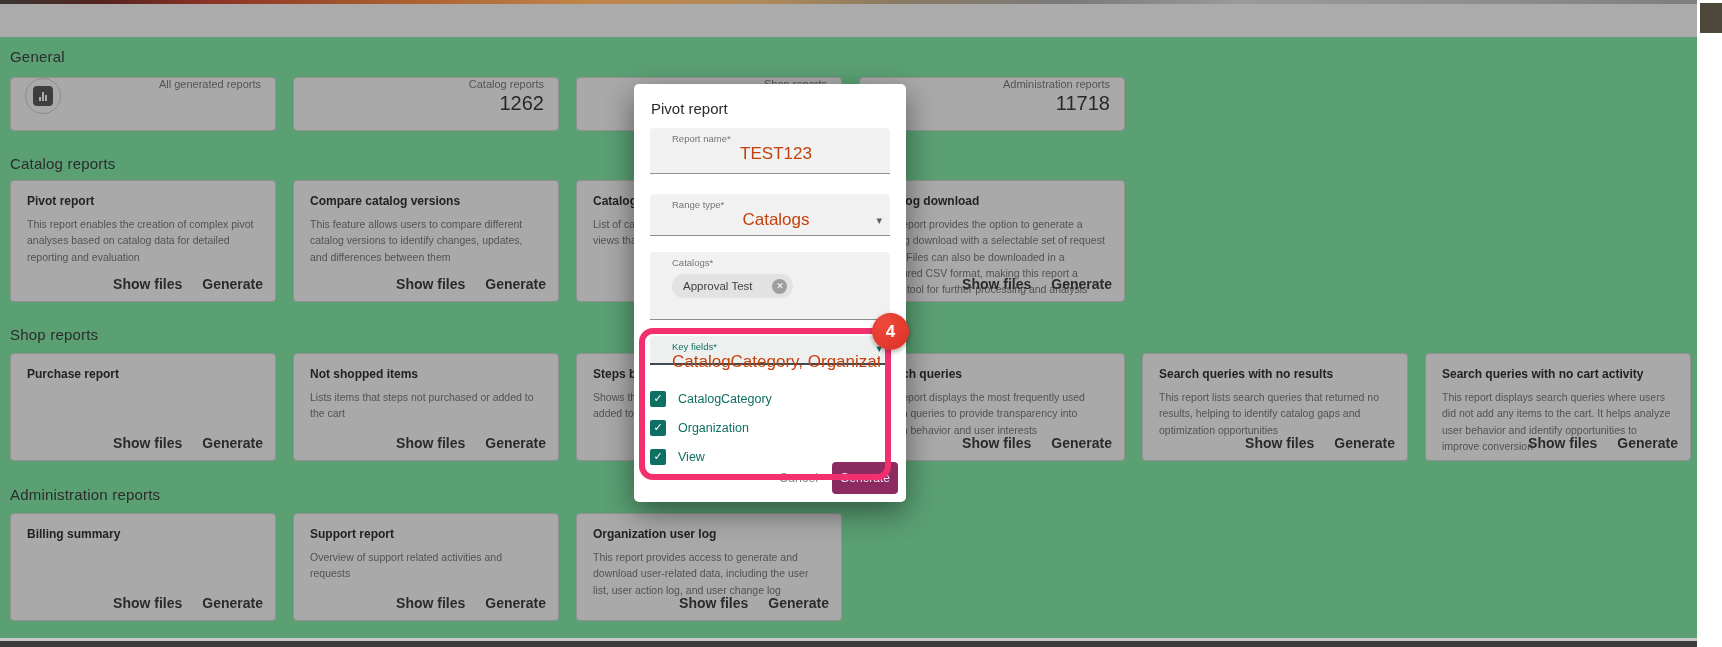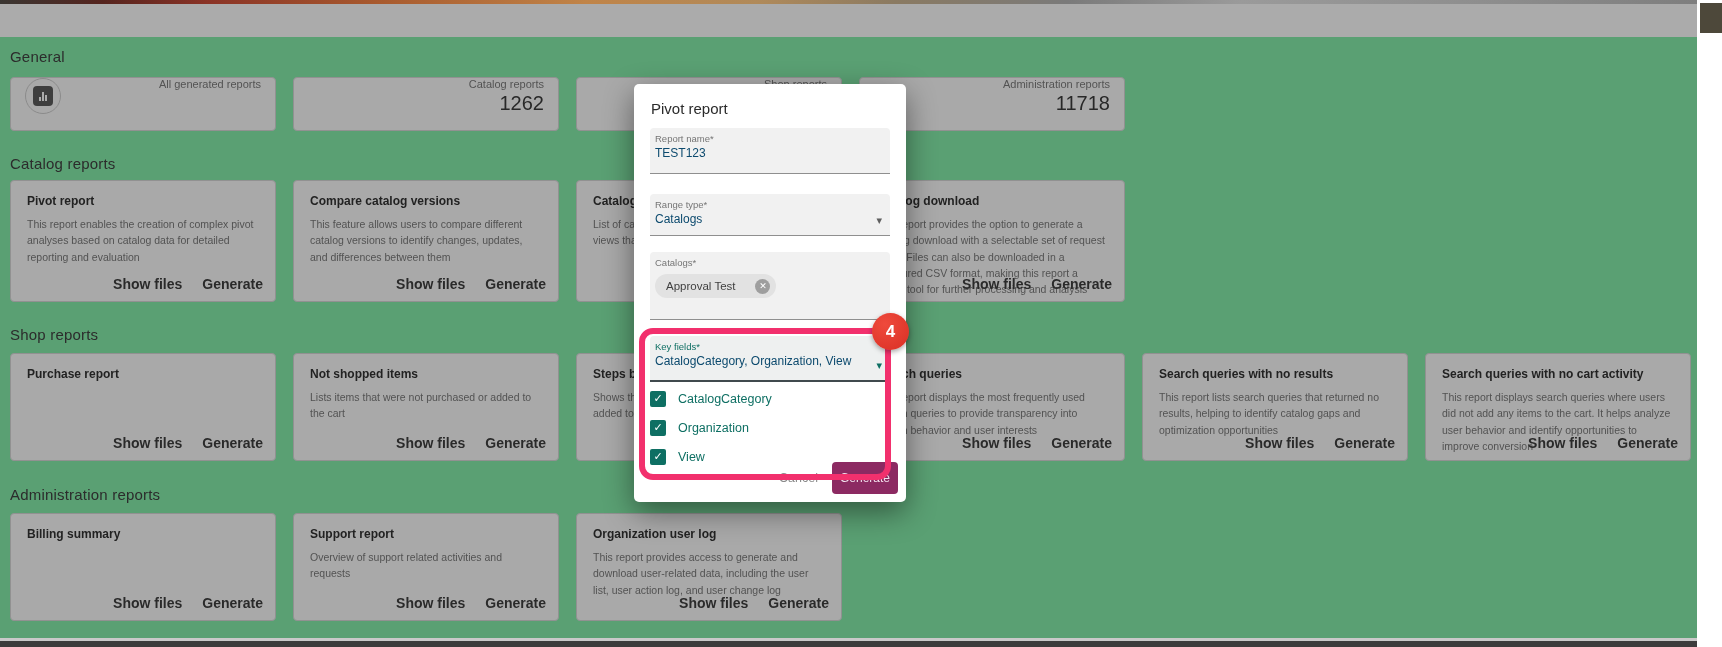--- a/index.html
+++ b/index.html
@@ -51,27 +51,27 @@
 
   
   .backdrop { position:absolute; left:0; top:4px; width:1697px; height:634px; background:rgba(0,0,0,.33); z-index:5; }
 
   
   .modal { position:absolute; left:634px; top:84px; width:272px; height:418px; background:#ffffff;
     border-radius:5px; box-shadow:0 10px 30px rgba(0,0,0,.45); z-index:10; }
   .modal-title { position:absolute; left:17px; top:16px; font-size:15px; color:#2b2b2b; }
 
   .field { position:absolute; left:16px; width:240px; background:#f1f1f1; border-radius:4px 4px 0 0;
-    border-bottom:1px solid #8f8f8f; padding:5px 10px 0 5px; }
+    border-bottom:1px solid #8f8f8f; padding:5px 10px 0 22px; }
   .field-label { font-size:9.5px; color:#757575; line-height:12px; }
-  .field-value { font-size:12px; color:#0c4a6e; line-height:17px; white-space:nowrap; overflow:hidden; }
+  .field-value { font-size:17px; color:#c2410c; line-height:17px; white-space:nowrap; overflow:hidden;text-align:center; }
   .f-report  { top:44px;  height:46px; }
   .f-range   { top:110px; height:42px; }
   .f-catalogs{ top:168px; height:68px; }
-  .f-keys    { top:252px; height:46px; border-bottom:2px solid #404a4e; background:#eef0f0; }
+  .f-keys    { top:252px; height:29px; border-bottom:2px solid #404a4e; background:#eef0f0; }
   .f-keys .field-label { color:#0e6f63; }
   .caret { position:absolute; right:8px; bottom:8px; font-size:11px; color:#5f5f5f; }
   .caret-teal { color:#0e6f63; }
 
   .chip { display:inline-flex; align-items:center; gap:20px; margin-top:5px; background:#e2e2e2;
     border-radius:13px; height:24px; padding:0 6px 0 11px; }
   .chip-label { font-size:11.5px; color:#3f3f3f; }
   .chip-x { width:15px; height:15px; border-radius:50%; background:#9e9e9e; color:#ffffff;
     font-size:9px; line-height:15px; text-align:center; cursor:pointer; }
 
@@ -181,21 +181,21 @@
   <div class="row row-shop">
     <div class="card card-mid">
       <div class="card-title">Purchase report</div>
       <div class="card-actions">
         <span class="card-action">Show files</span>
         <span class="card-action">Generate</span>
       </div>
     </div>
     <div class="card card-mid">
       <div class="card-title">Not shopped items</div>
-      <div class="card-desc">Lists items that were not purchased or added to the cart</div>
+      <div class="card-desc">Lists items that steps not purchased or added to the cart</div>
       <div class="card-actions">
         <span class="card-action">Show files</span>
         <span class="card-action">Generate</span>
       </div>
     </div>
     <div class="card card-mid">
       <div class="card-title">Steps before purchase</div>
       <div class="card-desc">Shows the steps users take before items are added to the cart</div>
       <div class="card-actions">
         <span class="card-action">Show files</span>

